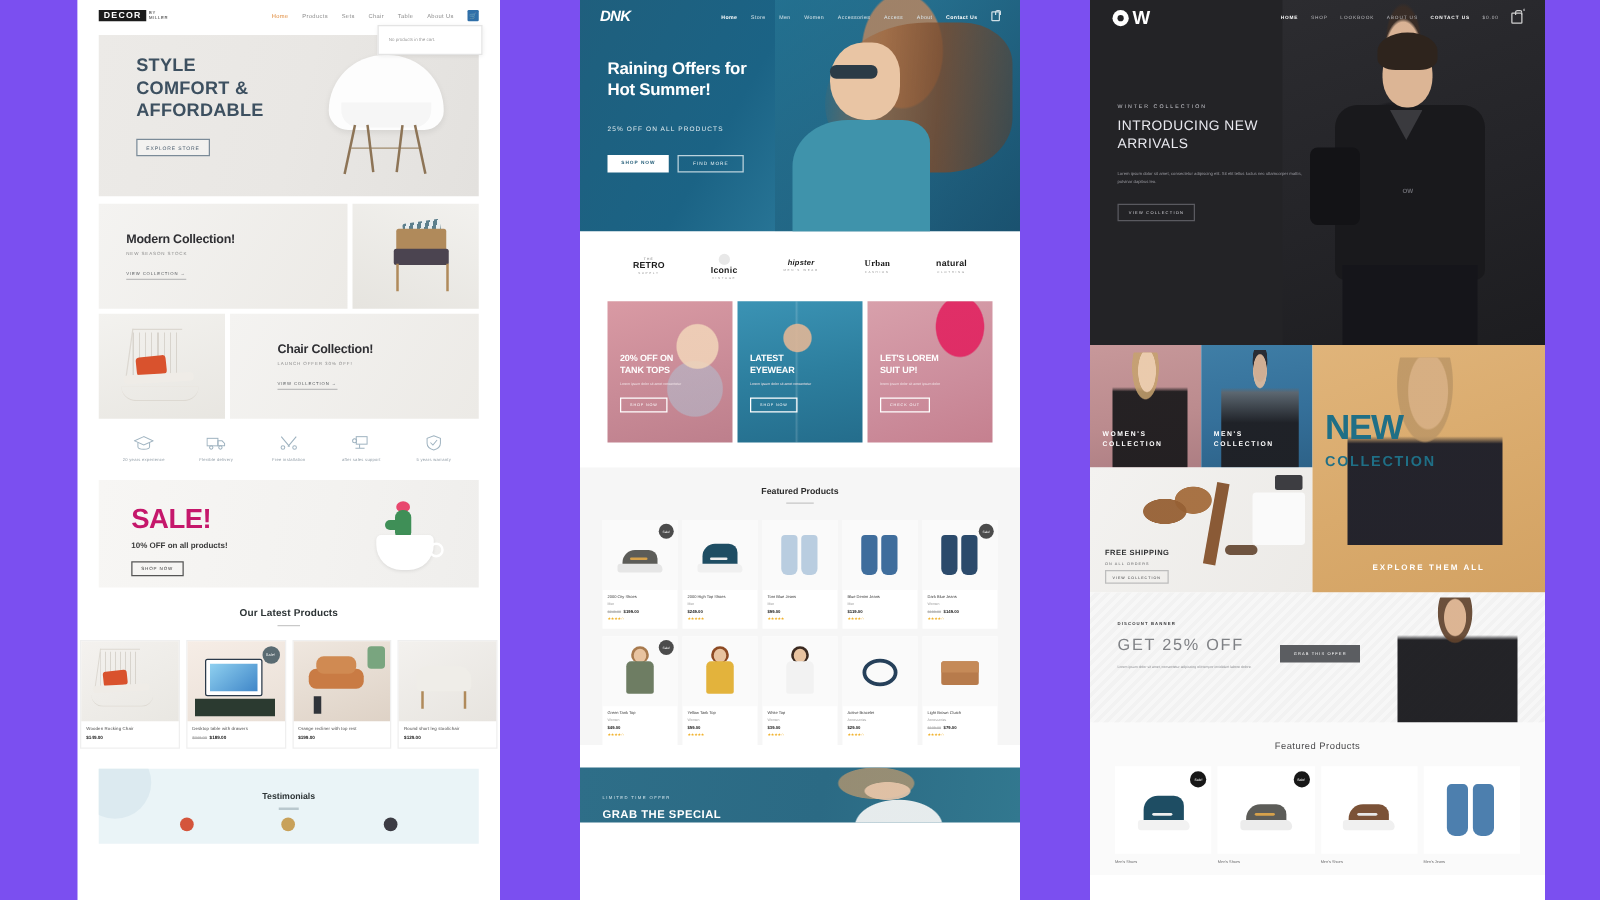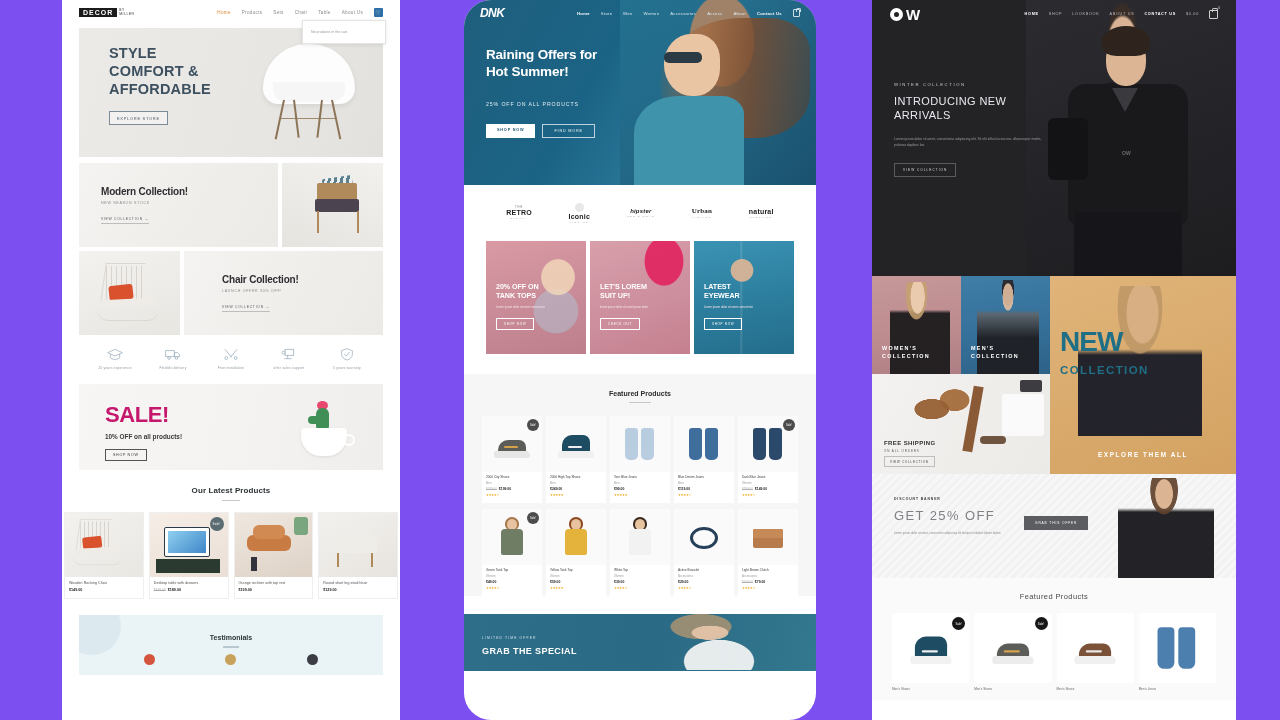--- a/index.html
+++ b/index.html
@@ -8,21 +8,21 @@
     background:#7b4ff0;
     font-family:"Liberation Sans", sans-serif;
     position:relative;
   }
 
   
   .stage { position:absolute; inset:0; }
 
   .site { position:absolute; top:0; overflow:hidden; background:#fff; }
   .site-1 { left:62px;  width:338px; height:720px; }
-  .site-2 { left:464px; width:352px; height:720px;border-radius:27px; }
+  .site-2 { left:464px; width:352px; height:720px; }
   .site-3 { left:872px; width:364px; height:720px; }
 
   
   .s1-nav { height:24px; display:flex; align-items:center; padding:0 17px; background:#fff; position:relative; z-index:5;}
   .s1-logo { display:flex; align-items:center; gap:2px; }
   .s1-logo-mark { background:#1b1b1b; color:#fff; font-size:7px; font-weight:700; letter-spacing:1px; padding:1px 4px; }
   .s1-logo-sub { font-size:3.4px; line-height:1.25; color:#333; letter-spacing:.5px; }
   .s1-navlinks { margin-left:auto; display:flex; align-items:center; gap:11px; }
   .s1-navlinks a { font-size:4.6px; color:#8b8b8b; text-decoration:none; letter-spacing:.3px; }
   .s1-navlinks a.active { color:#e08b3c; }
@@ -183,21 +183,21 @@
   .pg.jeans .lg { position:absolute; top:4px; width:13px; height:32px; border-radius:3px 3px 5px 5px; }
   .pg.jeans .l1{ left:5px;} .pg.jeans .l2{ left:21px;}
   .pg.purse .bd { position:absolute; left:5px; top:12px; width:30px; height:19px; background:#b77b4c; border-radius:2px; }
   .pg.purse .fl { position:absolute; left:5px; top:12px; width:30px; height:9px; background:#c58a58; border-radius:2px 2px 0 0;}
   .pg.belt .c { position:absolute; left:6px; top:10px; width:28px; height:22px; border:3px solid #26405a; border-radius:50%;}
   .pg.person { position:absolute; }
   .pg.person .hd { position:absolute; left:15px; top:2px; width:10px; height:11px; background:#e8c3a0; border-radius:50%;}
   .pg.person .bo { position:absolute; left:9px; top:12px; width:22px; height:26px; border-radius:4px 4px 2px 2px;}
   .pg.person .hr { position:absolute; left:13px; top:0; width:14px; height:13px; border-radius:50% 50% 40% 40%;}
 
-  .s2-bottom { margin-top:18px; height:57px; position:relative; overflow:hidden;
+  .s2-bottom { margin-top:18px; height:44px; position:relative; overflow:hidden;
                background:linear-gradient(100deg,#2e6e88 0%,#2b6a84 55%,#32788f 100%); }
   .s2-bottom .f { position:absolute; right:10px; top:-6px; width:150px; height:62px;
      background: radial-gradient(ellipse at 36% 40%, rgba(231,198,170,.9) 0 13%, transparent 14%),
                  radial-gradient(ellipse at 30% 30%, rgba(186,152,110,.75) 0 20%, transparent 21%),
                  radial-gradient(ellipse at 42% 86%, rgba(240,242,242,.95) 0 28%, transparent 29%); }
   .s2-bottom .l1 { position:absolute; left:18px; top:22px; color:#cfe2ea; font-size:3.4px; letter-spacing:1.1px; }
   .s2-bottom .l2 { position:absolute; left:18px; top:32px; color:#fff; font-size:9px; font-weight:700; letter-spacing:.4px;}
 
   
   .s3-hero { height:276px; background:#232326; position:relative; overflow:hidden; }
@@ -553,33 +553,33 @@
     </div>
 
     <div class="s2-promos">
       <div class="s2-promo p1">
         <div class="fig"></div>
         <h4><span style="white-space:pre-line">20% OFF ON
 TANK TOPS</span></h4>
         <div class="d">Lorem ipsum dolor sit amet consectetur</div>
         <div class="b">SHOP NOW</div>
       </div>
+      <div class="s2-promo p2">
+        <div class="fig"></div>
+        <h4><span style="white-space:pre-line">LATEST
+EYEWEAR</span></h4>
+        <div class="d">Lorem ipsum dolor sit amet consectetur</div>
+        <div class="b">SHOP NOW</div>
+      </div>
       <div class="s2-promo p3">
         <div class="fig"></div>
         <h4><span style="white-space:pre-line">LET'S LOREM
 SUIT UP!</span></h4>
         <div class="d">lorem ipsum dolor sit amet ipsum dolor</div>
         <div class="b">CHECK OUT</div>
-      </div>
-      <div class="s2-promo p2">
-        <div class="fig"></div>
-        <h4><span style="white-space:pre-line">LATEST
-EYEWEAR</span></h4>
-        <div class="d">Lorem ipsum dolor sit amet consectetur</div>
-        <div class="b">SHOP NOW</div>
       </div>
     </div>
 
     <div class="s2-feat">
       <div class="t">Featured Products</div>
       <div class="r"></div>
 
       <div class="s2-grid">
         <div class="s2-cell">
           <div class="ph">

